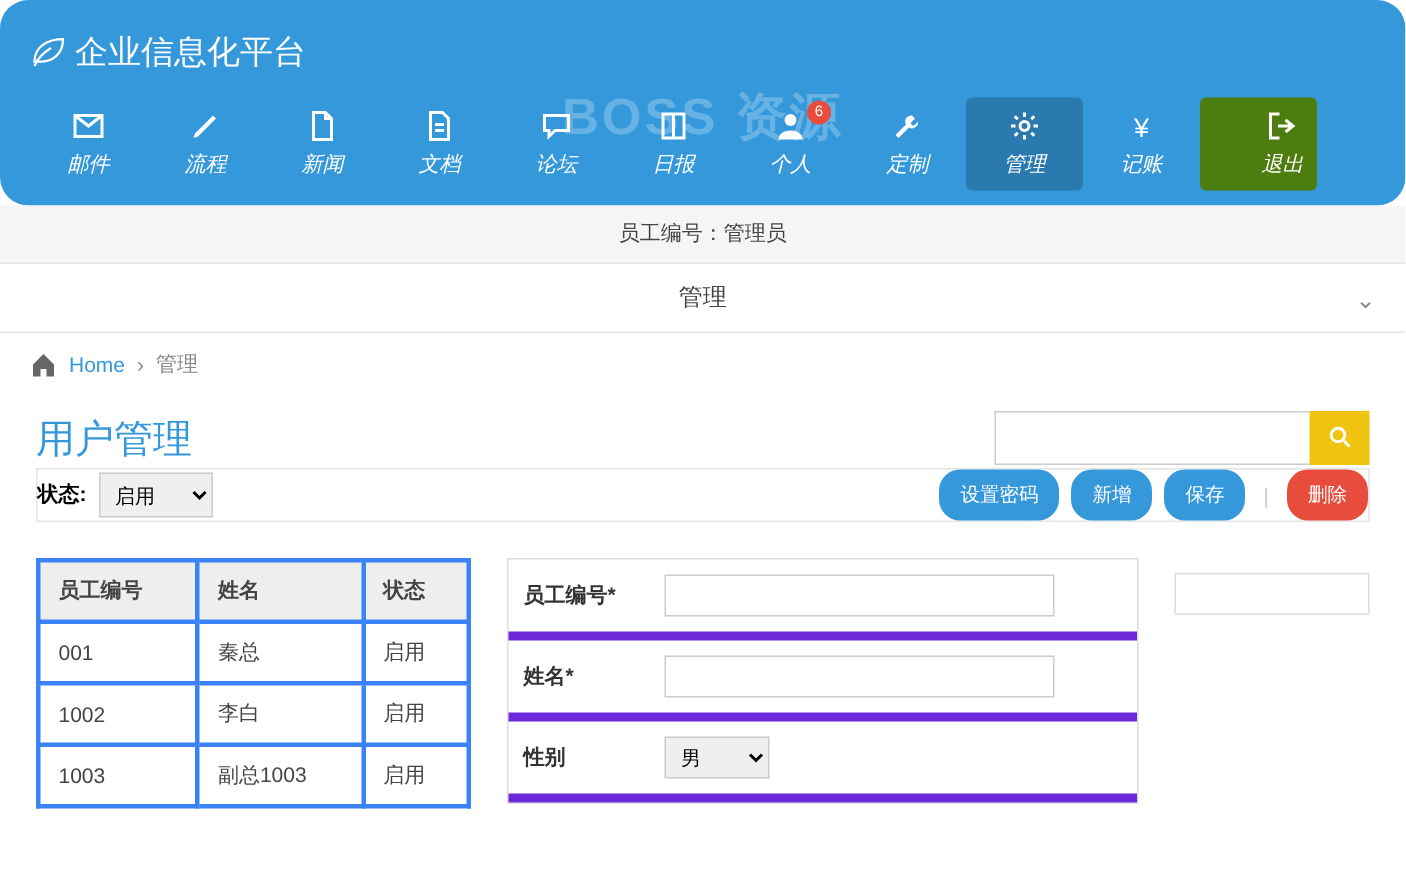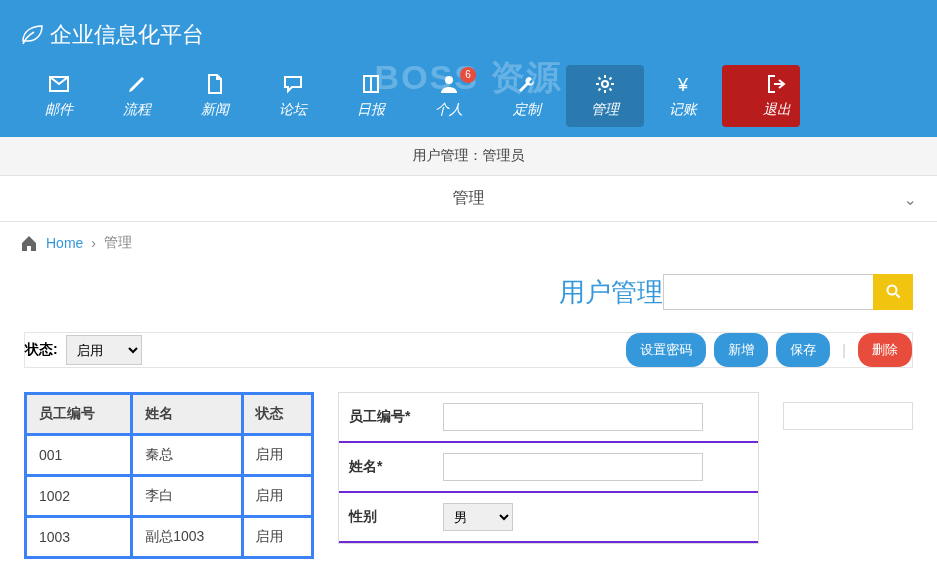--- a/index.html
+++ b/index.html
@@ -1,61 +1,61 @@
 <!DOCTYPE html>
 <html><head>
 <meta charset="utf-8">
 <style>
 * { margin: 0; padding: 0; box-sizing: border-box; font-family: "Microsoft YaHei", Arial, sans-serif; }
 body { background: #fff; font-size: 14px; }
 
-.header { background: #3598db; color: #fff; padding: 10px 20px 0; }
+.header { background: #3598db; color: #fff; padding: 10px 20px 0; border-radius: 19px; }
 .brand { font-size: 22px; display: flex; align-items: center; gap: 6px; padding: 10px 0 15px; }
 .brand svg { width: 24px; height: 24px; fill: #fff; }
 .watermark { position: absolute; left: 50%; top: 55px; transform: translateX(-50%); font-size: 34px; font-weight: bold; color: rgba(255,255,255,0.25); pointer-events: none; letter-spacing: 2px; }
 
 .nav { display: flex; gap: 0; padding-bottom: 10px; }
 .nav-item { position: relative; width: 78px; text-align: center; padding: 8px 4px; border-radius: 4px; cursor: pointer; }
 .nav-item.active { background: #2a7ab0; }
-.nav-item.danger { background: #b91c1c; padding-left: 36px; }
+.nav-item.danger { background: #4d7c0f; padding-left: 36px; }
 .nav-item svg { width: 22px; height: 22px; fill: #fff; display: block; margin: 0 auto 6px; }
 .nav-item .lbl { font-size: 14px; color: #fff; font-style: italic; }
 .nav-item .badge { position: absolute; top: 2px; right: 12px; background: #e74c3c; color: #fff; border-radius: 50%; width: 16px; height: 16px; font-size: 10px; line-height: 16px; }
 
 .userbar { background: #f5f5f5; text-align: center; padding: 10px; color: #444; border-bottom: 1px solid #e4e4e4; }
 .sectionbar { background: #fff; text-align: center; padding: 12px; color: #444; border-bottom: 1px solid #e4e4e4; position: relative; font-size: 16px; }
 .sectionbar .chev { position: absolute; right: 20px; top: 14px; color: #888; }
 
 .breadcrumb { padding: 12px 20px; color: #888; display: flex; align-items: center; gap: 8px; }
 .breadcrumb a { color: #3598db; text-decoration: none; }
 .breadcrumb svg { width: 18px; height: 18px; fill: #666; }
 
 .content { padding: 10px 24px; }
-.page-head { display: flex; justify-content: flex-end; align-items: center; margin-bottom: 22px; }
+.page-head { display: flex; justify-content: space-between; align-items: center; margin-bottom: 2px; }
 .page-title { font-size: 26px; color: #3598db; font-weight: normal; }
 .searchgrp { display: flex; }
 .searchgrp input { width: 210px; height: 36px; border: 1px solid #ccc; border-right: none; padding: 0 8px; }
 .searchgrp button { width: 40px; height: 36px; border: none; background: #f1c40f; color: #fff; cursor: pointer; }
 
 .toolbar { border: 1px solid #e4e4e4; display: flex; justify-content: space-between; align-items: center; margin-bottom: 24px; }
 .toolbar-left { display: flex; align-items: center; gap: 8px; font-weight: bold; }
 .toolbar-left select { height: 30px; border: 1px solid #ccc; padding: 0 6px; font-weight: normal; min-width: 76px; }
 .toolbar-right { display: flex; align-items: center; gap: 8px; }
 .btn { border: none; padding: 8px 14px; color: #fff; font-size: 13px; cursor: pointer; border-radius: 14px; }
 .btn-blue { background: #3598db; }
 .btn-red { background: #e74c3c; }
 .divider { color: #ccc; margin: 0 4px; }
 
 .main-grid { display: flex; gap: 24px; align-items: flex-start; }
 .table { border-collapse: collapse; width: 290px; }
 .table th, .table td { border: 3px solid #3b82f6; padding: 10px 12px; text-align: left; font-size: 14px; color: #444; }
 .table th { background: #eee; font-weight: bold; }
 
 .form { border: 1px solid #ddd; flex: 1; }
-.form-row { display: flex; border-bottom: 2px solid #6d28d9; align-items: center; }
+.form-row { display: flex; border-bottom: 6px solid #6d28d9; align-items: center; }
 .form-row label { width: 94px; padding: 12px 10px; font-weight: bold; color: #333; font-size: 14px; }
 .form-row .ctl { flex: 1; padding: 10px; }
 .form-row input[type=text] { width: 260px; height: 28px; border: 1px solid #ccc; padding: 0 6px; }
 .form-row select { height: 28px; border: 1px solid #ccc; padding: 0 6px; min-width: 70px; }
 
 .side-box { width: 130px; border: 1px solid #ddd; height: 28px; margin-top: 10px; }
 </style>
 </head>
 <body>
 
@@ -81,20 +81,26 @@
         <div class="lbl">流程</div>
       </div>
       <div class="nav-item">
         <svg viewBox="0 0 22 22">
           <path d="M5 2h8l4 4v14H5z M13 2v4h4" fill="none" stroke="#fff" stroke-width="2"></path>
         </svg>
         <div class="lbl">新闻</div>
       </div>
       <div class="nav-item">
         <svg viewBox="0 0 22 22">
+          <path d="M5 2h8l4 4v14H5z M8 10h6 M8 14h6" fill="none" stroke="#fff" stroke-width="2"></path>
+        </svg>
+        <div class="lbl">文档</div>
+      </div>
+      <div class="nav-item">
+        <svg viewBox="0 0 22 22">
           <path d="M3 4h16v10H10l-4 4v-4H3z" fill="none" stroke="#fff" stroke-width="2"></path>
         </svg>
         <div class="lbl">论坛</div>
       </div>
       <div class="nav-item">
         <svg viewBox="0 0 22 22">
           <path d="M4 3h7v16H4z M11 3h7v16h-7z" fill="none" stroke="#fff" stroke-width="2"></path>
         </svg>
         <div class="lbl">日报</div>
       </div>
@@ -128,21 +134,21 @@
       <div class="nav-item danger">
         <svg viewBox="0 0 22 22">
           <path d="M9 3H3v16h6 M13 7l5 4-5 4 M18 11H8" fill="none" stroke="#fff" stroke-width="2"></path>
         </svg>
         <div class="lbl">退出</div>
       </div>
     </div>
 </div>
 
 <div class="userbar">
-  <span>用户管理：</span><span>管理员</span>
+  <span>员工编号：</span><span>管理员</span>
 </div>
 
 <div class="sectionbar">
   <span>管理</span>
   <span class="chev">⌄</span>
 </div>
 
 <div class="breadcrumb">
   <svg>
       <path d="M2 9 L9 2 L16 9 L16 17 L11 17 L11 12 L7 12 L7 17 L2 17 Z"></path>

